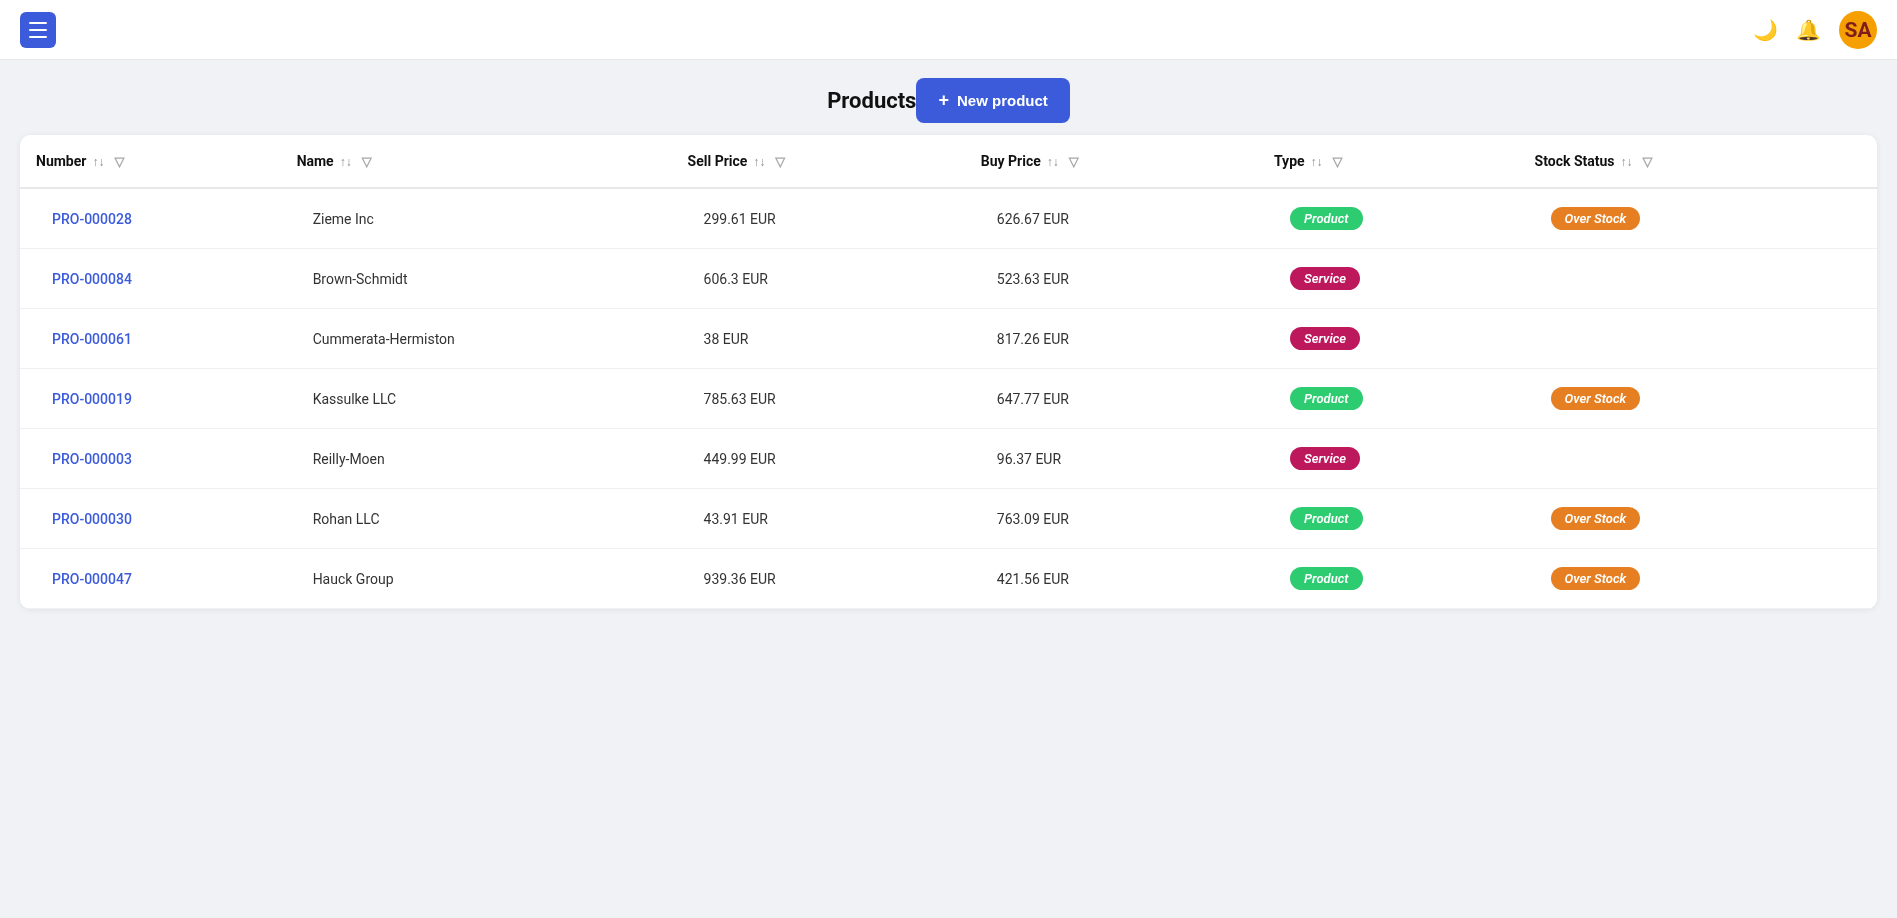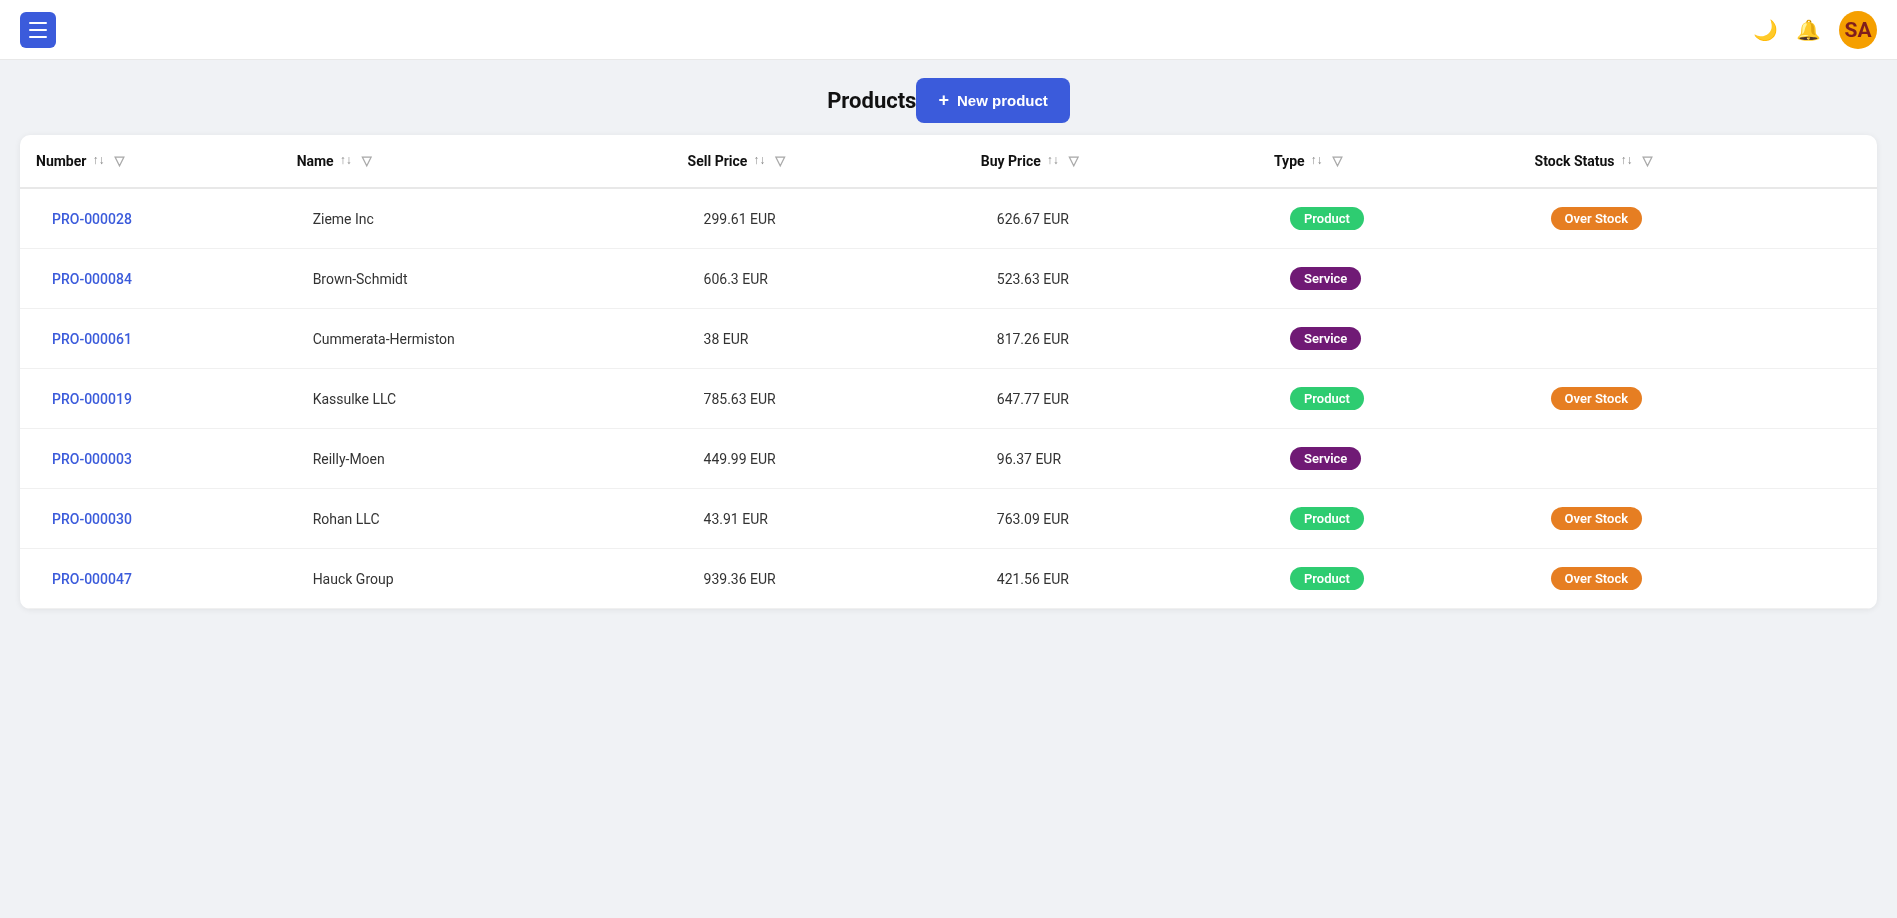--- a/index.html
+++ b/index.html
@@ -97,21 +97,21 @@
     thead th {
       padding: 18px 16px;
       text-align: left;
       font-weight: 700;
       font-size: 14px;
       color: #111;
       white-space: nowrap;
     }
     thead th .th-inner {
       display: flex;
-      align-items: flex-start;
+      align-items: flex-end;
       gap: 6px;
     }
     .sort-icon { color: #888; font-size: 12px; }
     .filter-icon {
       color: #aaa;
       font-size: 13px;
       cursor: pointer;
       margin-left: 4px;
     }
 
@@ -130,23 +130,24 @@
     }
 
     
     .badge {
       display: inline-block;
       border-radius: 20px;
       padding: 4px 14px;
       font-size: 13px;
       font-weight: 600;
       color: #fff;
+      font-style: italic;
     }
     .badge-product { background: #2ecc71; }
-    .badge-service { background: #701a75; }
+    .badge-service { background: #be185d; }
     .badge-overstock { background: #e67e22; }
 
     
     .col-number { width: 160px; }
     .col-name { width: 240px; }
     .col-sell { width: 180px; }
     .col-buy { width: 180px; }
     .col-type { width: 160px; }
     .col-stock { width: 220px; }
   </style>

